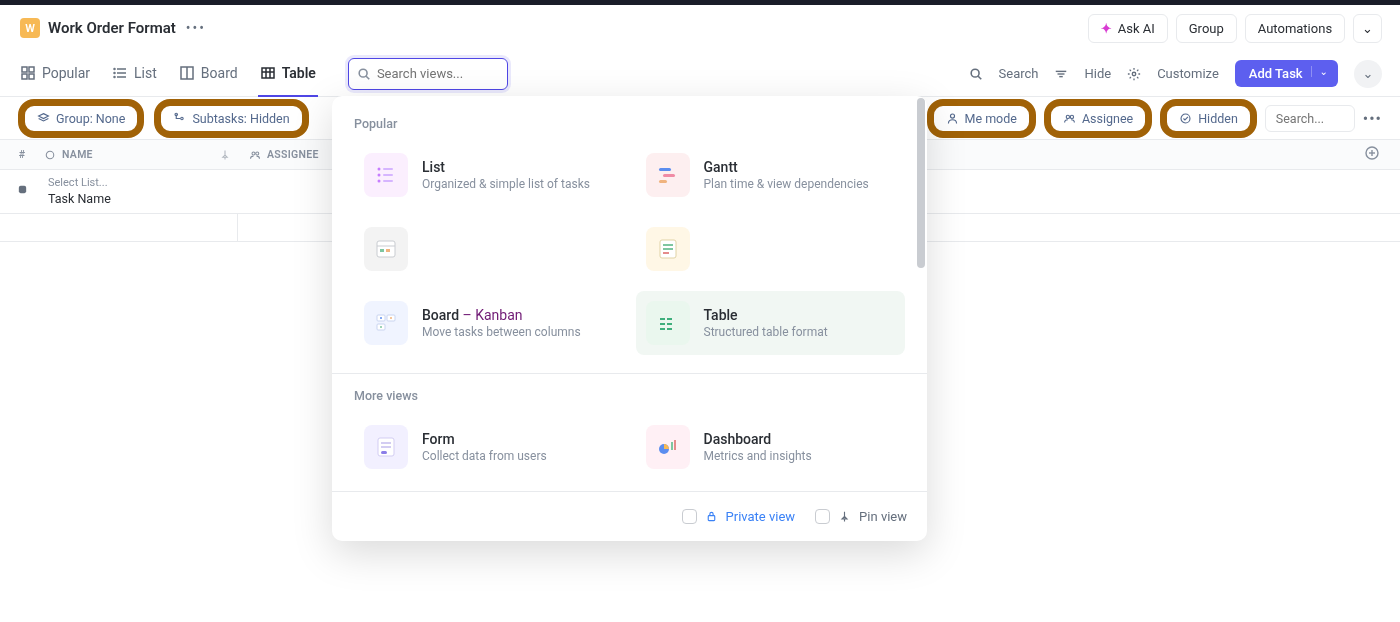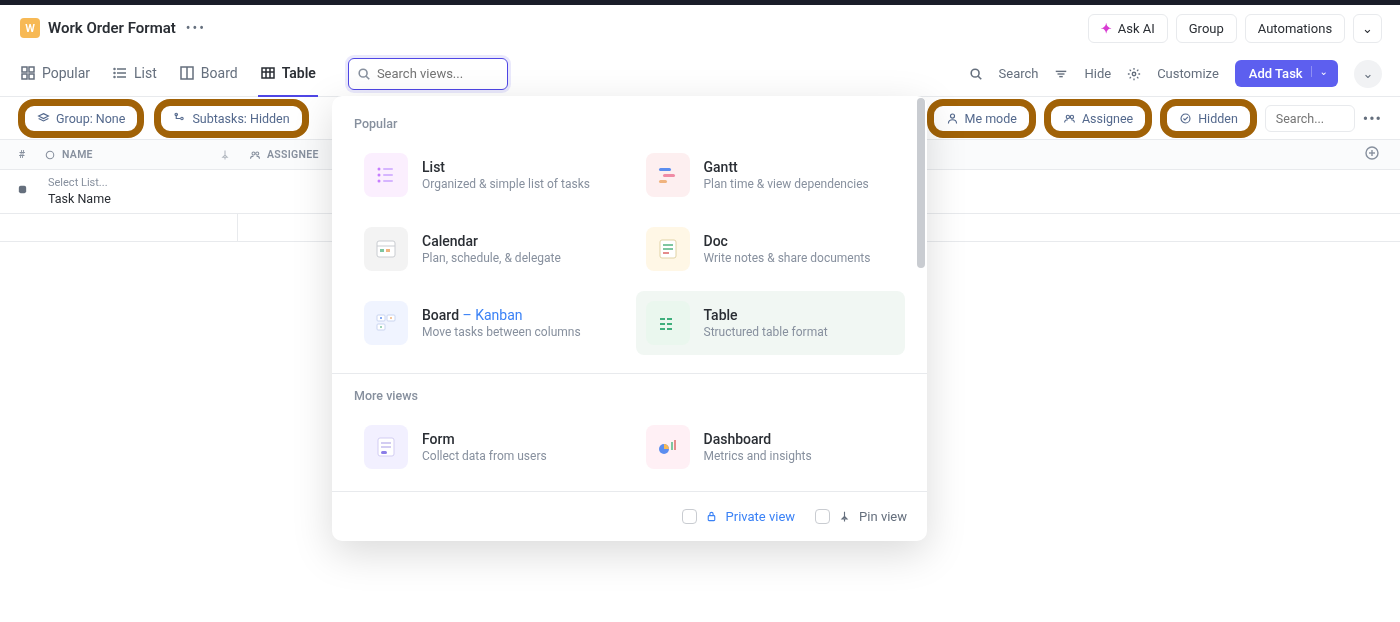--- a/index.html
+++ b/index.html
@@ -60,21 +60,21 @@
   .view-ico { width:44px; height:44px; border-radius:8px; flex:0 0 44px; display:flex; align-items:center; justify-content:center;}
   .view-ico.list{background:#fbeffe;}
   .view-ico.gantt{background:#fdeff0;}
   .view-ico.cal{background:#f3f3f3;}
   .view-ico.doc{background:#fff7e6;}
   .view-ico.board{background:#f0f4ff;}
   .view-ico.table{background:#eaf7ee;}
   .view-ico.form{background:#f2f0ff;}
   .view-ico.dash{background:#fff0f5;}
   .view-text .t { font-size:14px; color:#2a2e34; font-weight:500;}
-  .view-text .t .sub { color:#3b82f6; font-weight:400;}
+  .view-text .t .sub { color:#701a75; font-weight:400;}
   .view-text .d { font-size:12px; color:#87909e; margin-top:2px;}
   .divider { height:1px; background:#e8eaed; margin:4px -22px 14px -22px;}
   .popover-footer { height:50px; border-top:1px solid #e8eaed; display:flex; align-items:center; justify-content:flex-end; gap:20px; padding:0 20px; font-size:13px; color:#656f7d;}
   .footer-opt { display:flex; align-items:center; gap:8px;}
   .footer-opt.muted{ color:#3b82f6;}
   .chk { width:15px; height:15px; border:1.5px solid #c9ccd1; border-radius:4px; background:#fff;}
   
   .ico { display:inline-flex; }
 </style>
 </head>
@@ -351,38 +351,30 @@
       </div>
       <div class="view-card">
         <div class="view-ico cal">
             <svg width="26" height="26" viewBox="0 0 26 26">
               <rect x="4" y="5" width="18" height="16" rx="2" fill="#fff" stroke="#c9ccd1"></rect>
               <line x1="4" y1="10" x2="22" y2="10" stroke="#c9ccd1"></line>
               <rect x="7" y="13" width="4" height="3" fill="#7ec6a0"></rect>
               <rect x="13" y="13" width="4" height="3" fill="#f0b37e"></rect>
             </svg>
           </div>
-        <div class="view-text">
-          <div class="t">Calendar</div>
-          <div class="d">Plan, schedule, &amp; delegate</div>
-        </div>
       </div>
       <div class="view-card">
         <div class="view-ico doc">
             <svg width="26" height="26" viewBox="0 0 26 26">
               <rect x="5" y="4" width="16" height="18" rx="2" fill="#fff" stroke="#e0d3a6"></rect>
               <rect x="8" y="8" width="10" height="2" fill="#7ec6a0"></rect>
               <rect x="8" y="12" width="10" height="2" fill="#7ec6a0"></rect>
               <rect x="8" y="16" width="6" height="2" fill="#e58b8b"></rect>
             </svg>
           </div>
-        <div class="view-text">
-          <div class="t">Doc</div>
-          <div class="d">Write notes &amp; share documents</div>
-        </div>
       </div>
       <div class="view-card">
         <div class="view-ico board">
             <svg width="26" height="26" viewBox="0 0 26 26">
               <rect x="4" y="5" width="8" height="6" rx="1" fill="#fff" stroke="#c9d4f0"></rect>
               <rect x="14" y="5" width="8" height="6" rx="1" fill="#fff" stroke="#c9d4f0"></rect>
               <circle cx="8" cy="8" r="1" fill="#5b8def"></circle>
               <circle cx="18" cy="8" r="1" fill="#f0b37e"></circle>
               <rect x="4" y="14" width="8" height="6" rx="1" fill="#fff" stroke="#c9d4f0"></rect>
               <circle cx="8" cy="17" r="1" fill="#7ec6a0"></circle>

